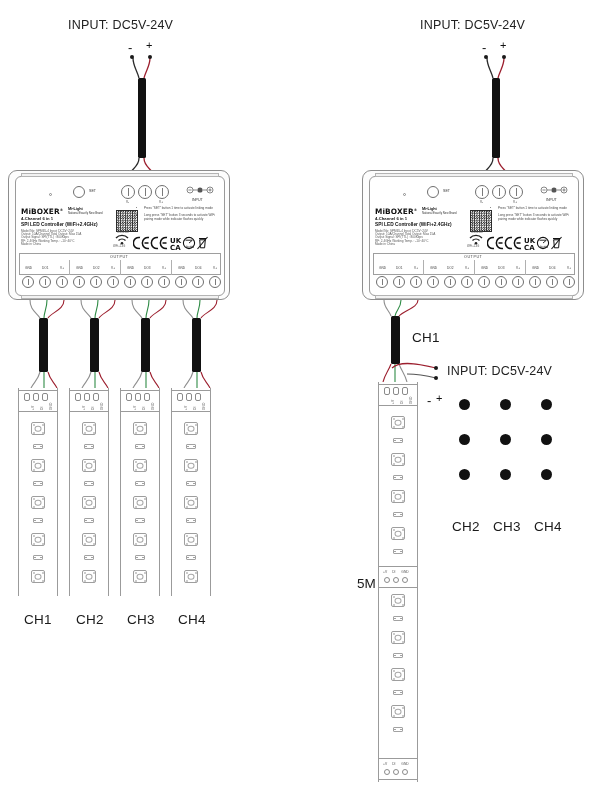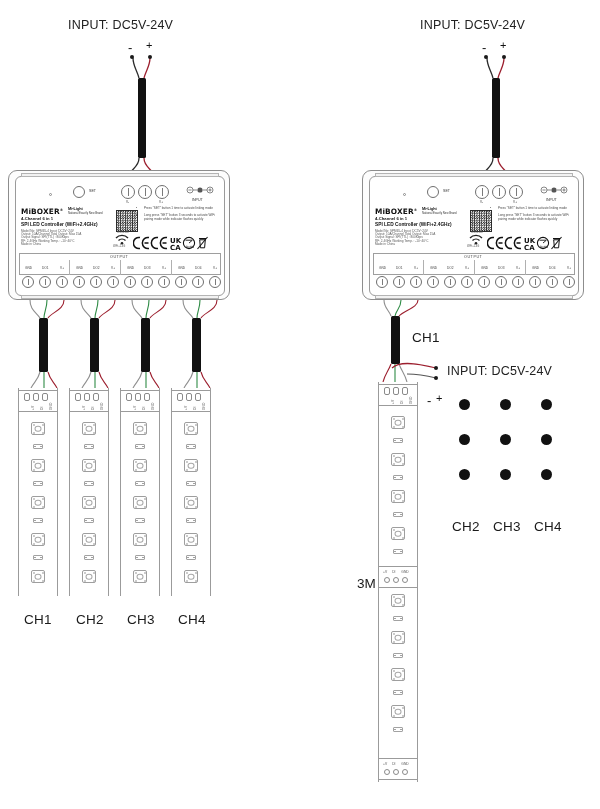--- a/index.html
+++ b/index.html
@@ -774,21 +774,21 @@
     <div class="led-chip" style="left: 391px; top: 705px; width: 14px; height: 13px;">
       <i></i>
       <b style="left: 1.2px; top: 1.2px;"></b>
       <b style="left: 9.5px; top: 1.2px;"></b>
       <b style="left: 1.2px; top: 8.5px;"></b>
       <b style="left: 9.5px; top: 8.5px;"></b>
     </div>
     <div class="res" style="left: 393px; top: 727px; width: 10px; height: 5px;"></div>
   </div>
 
-<div class="abs len-label" style="left:357px;top:576px;">3M</div>
+<div class="abs len-label" style="left:357px;top:576px;">5M</div>
 
 <div class="bigdot" style="left:459px;top:399px;"></div>
 <div class="bigdot" style="left:500px;top:399px;"></div>
 <div class="bigdot" style="left:541px;top:399px;"></div>
 <div class="bigdot" style="left:459px;top:434px;"></div>
 <div class="bigdot" style="left:500px;top:434px;"></div>
 <div class="bigdot" style="left:541px;top:434px;"></div>
 <div class="bigdot" style="left:459px;top:469px;"></div>
 <div class="bigdot" style="left:500px;top:469px;"></div>
 <div class="bigdot" style="left:541px;top:469px;"></div>

